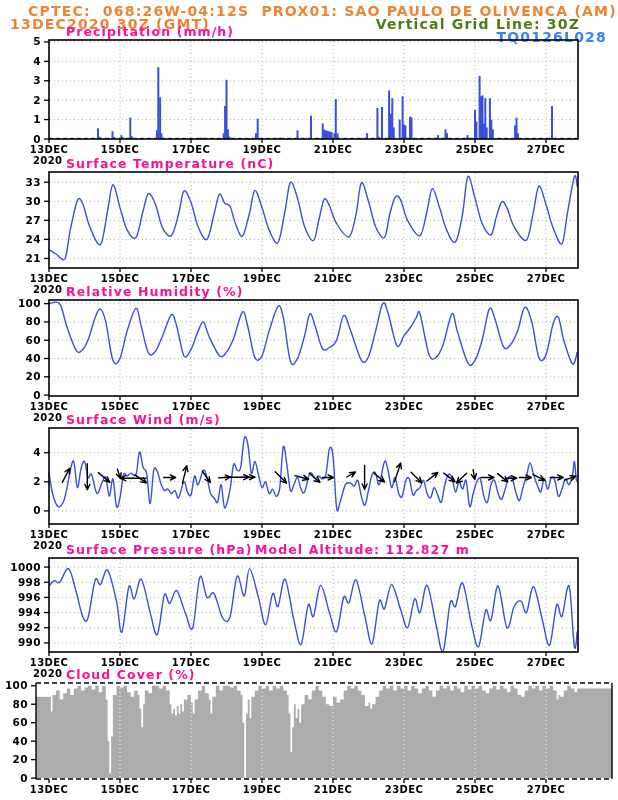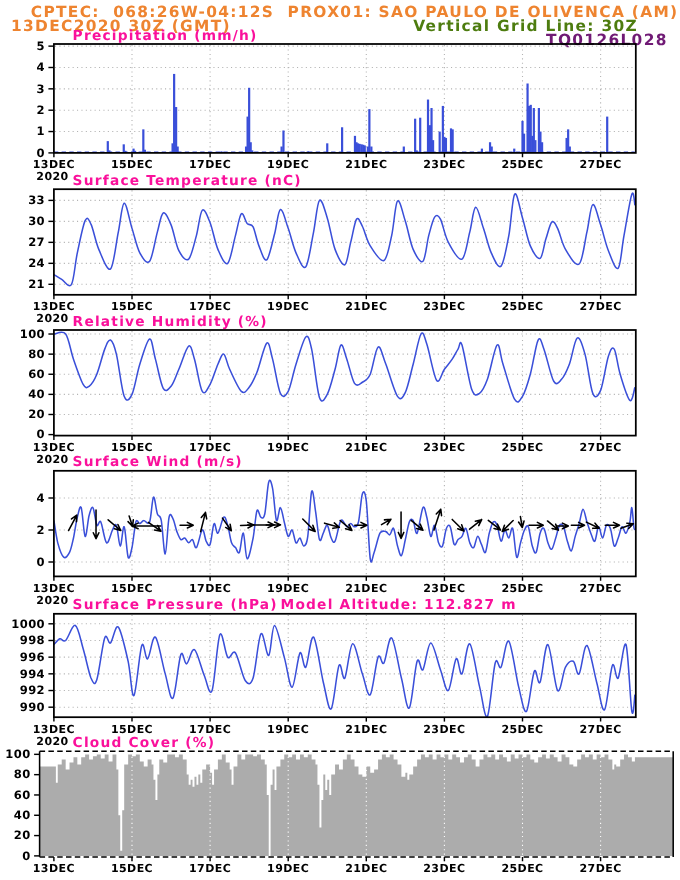--- a/index.html
+++ b/index.html
@@ -9,21 +9,21 @@
   #svgwrap{position:absolute;left:0;top:0;width:618px;height:800px;}
   svg text{font-family:"DejaVu Sans","Liberation Sans",sans-serif;font-weight:bold;}
 </style>
 </head>
 <body>
 
 <div id="stage">
   <div class="hdr" style="left: 28px; top: 3px; color: rgb(238, 132, 48);">CPTEC:  068:26W-04:12S  PROX01: SAO PAULO DE OLIVENCA (AM)</div>
   <div class="hdr" style="left: 10px; top: 16px; color: rgb(238, 132, 48);">13DEC2020 30Z (GMT)</div>
   <div class="hdr" style="right: 38px; top: 16px; color: #4d7c0f;">Vertical Grid Line: 30Z</div>
-  <div class="hdr" style="right: 11px; top: 29px; color: #701a75;">TQ0126L028</div>
+  <div class="hdr" style="right: 11px; top: 29px; color: #3b82f6;">TQ0126L028</div>
   <div id="svgwrap"><svg width="618" height="800" viewBox="0 0 618 800">
         <g>
           <line x1="50" y1="119.58823529411765" x2="577" y2="119.58823529411765" stroke="#B3B3B3" stroke-width="1" stroke-dasharray="1 3"></line>
           <line x1="50" y1="100.1764705882353" x2="577" y2="100.1764705882353" stroke="#B3B3B3" stroke-width="1" stroke-dasharray="1 3"></line>
           <line x1="50" y1="80.76470588235294" x2="577" y2="80.76470588235294" stroke="#B3B3B3" stroke-width="1" stroke-dasharray="1 3"></line>
           <line x1="50" y1="61.35294117647058" x2="577" y2="61.35294117647058" stroke="#B3B3B3" stroke-width="1" stroke-dasharray="1 3"></line>
           <line x1="50" y1="41.94117647058823" x2="577" y2="41.94117647058823" stroke="#B3B3B3" stroke-width="1" stroke-dasharray="1 3"></line>
           <line x1="120" y1="41" x2="120" y2="138" stroke="#B3B3B3" stroke-width="1" stroke-dasharray="1 3"></line>
           <line x1="191" y1="41" x2="191" y2="138" stroke="#B3B3B3" stroke-width="1" stroke-dasharray="1 3"></line>
           <line x1="262" y1="41" x2="262" y2="138" stroke="#B3B3B3" stroke-width="1" stroke-dasharray="1 3"></line>

